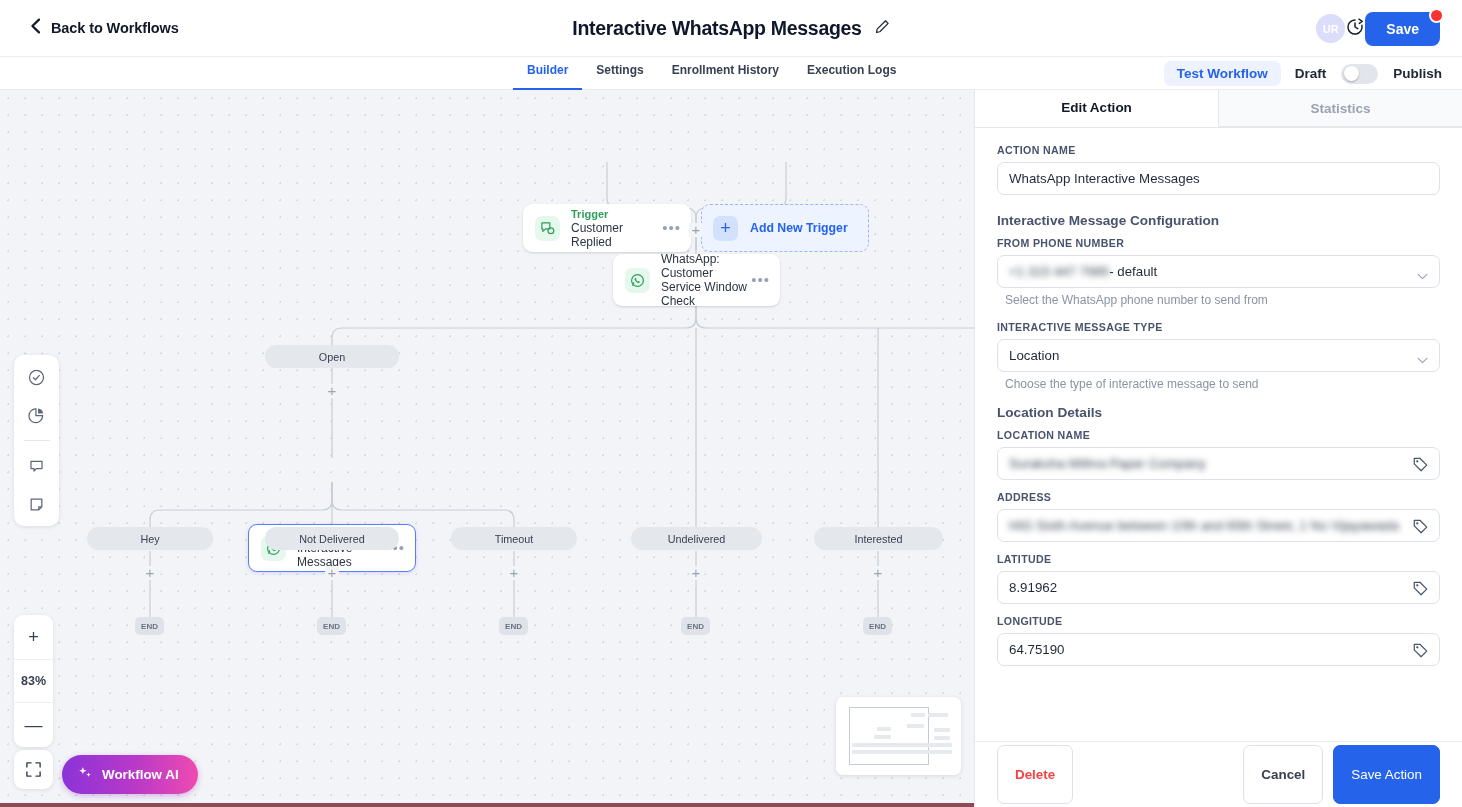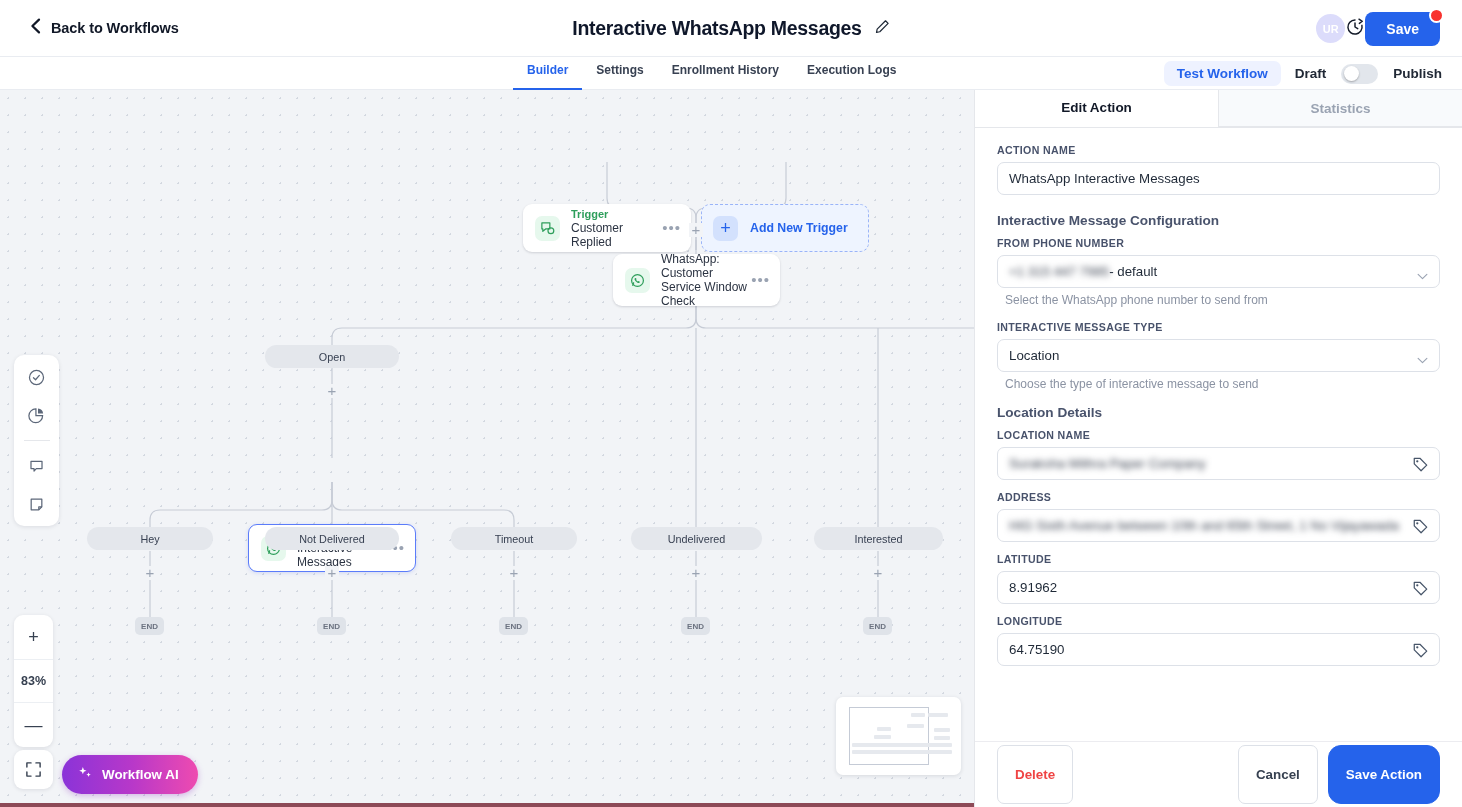--- a/index.html
+++ b/index.html
@@ -225,21 +225,21 @@
     position: absolute; left: 0; right: 0; bottom: 0; height: 66px;
     border-top: 1px solid #ececf0; background: #fff;
     display: flex; align-items: center; padding: 0 22px;
   }
   .btn {
     font-family: inherit; font-size: 13.4px; font-weight: 600;
     border-radius: 7px; padding: 21px 17px; cursor: pointer; border: 1px solid #dde1e8;
     background: #fff; color: #374151;
   }
   .btn.danger { color: #ef4444; }
-  .btn.primary { background: #2563eb; border-color: #2563eb; color: #fff; font-weight: 700; border-radius: 13px; }
+  .btn.primary { background: #2563eb; border-color: #2563eb; color: #fff; font-weight: 400; }
   .spacer { flex: 1 1 auto; }
   .btn + .btn { margin-left: 10px; }
   .bottom-strip { position: absolute; left: 0; bottom: 0; width: 974px; height: 4px; background: #8d4a57; }
 </style>
 </head>
 <body>
 
 <div class="app">
 
   <div class="topbar">

